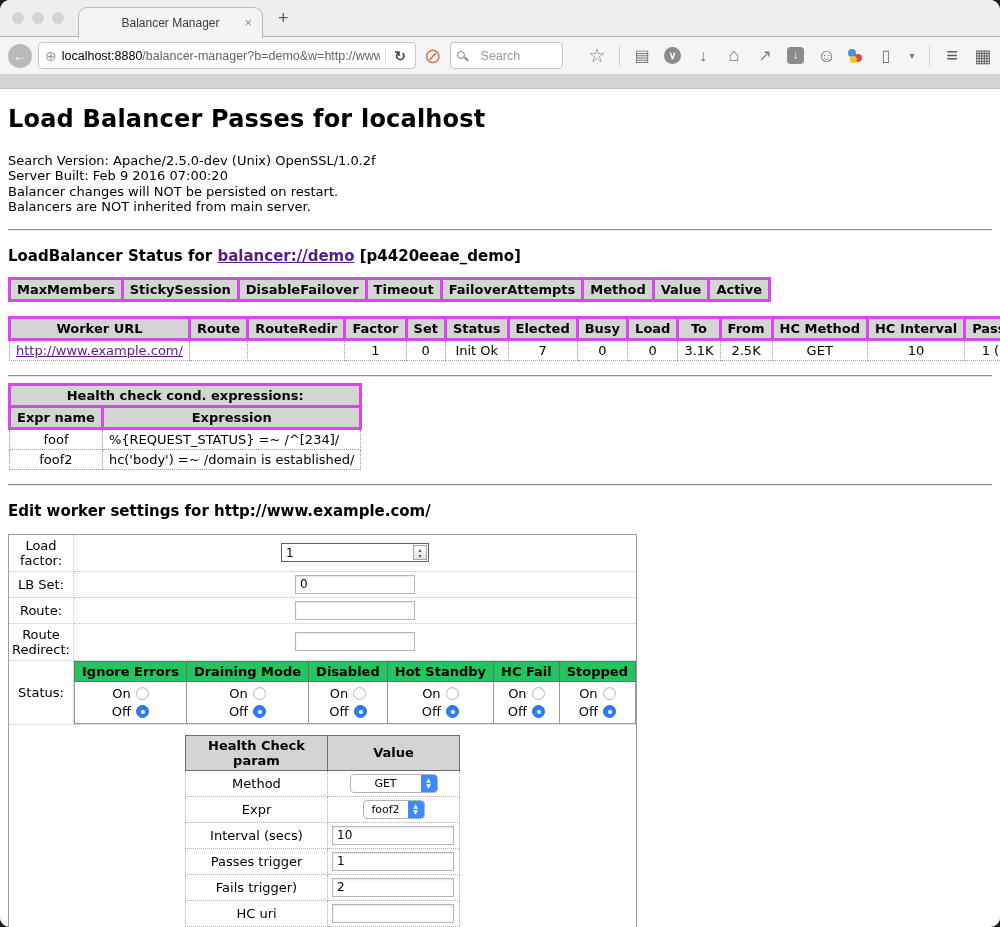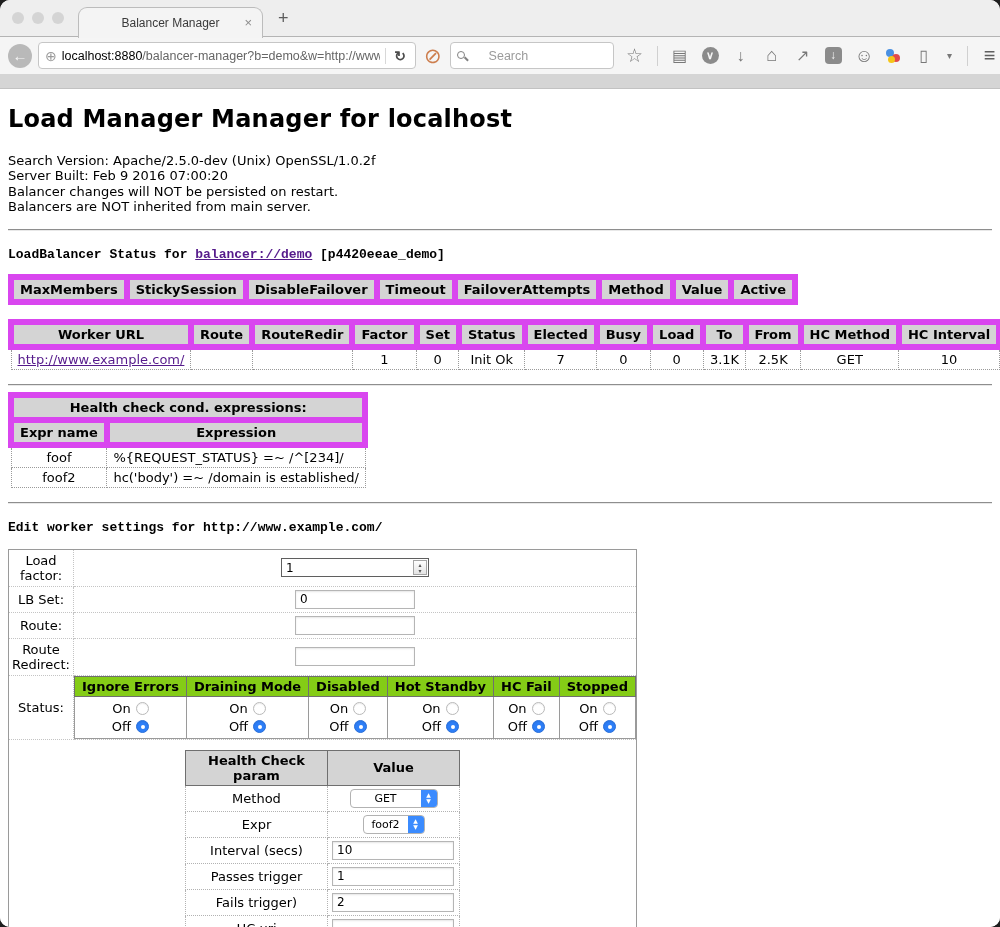--- a/index.html
+++ b/index.html
@@ -29,22 +29,22 @@
   .urlbar { width:378px; height:27px; background:#fff; border:1px solid #c6c6c6;
             border-radius:4px; display:flex; align-items:center; padding:0 6px;
             gap:5px; overflow:hidden; flex:none; }
   .globe-icon { color:#9a9a9a; font-size:14px; flex:none; }
   .url-text { font-size:12.5px; white-space:nowrap; overflow:hidden; flex:1; }
   .url-domain { color:#000; }
   .url-path { color:#666; }
   .url-sep { width:1px; height:16px; background:#d8d8d8; flex:none; }
   .reload-icon { color:#4d4d4d; font-size:14px; font-weight:bold; flex:none; padding:0 3px; }
   .blocked-icon { color:#cd7e4e; font-size:21px; line-height:21px; flex:none; padding:0 2px; }
-  .searchbar { width:164px; height:27px; background:#fff; border:1px solid #c6c6c6;
-               border-radius:4px; display:flex; align-items:center; padding:0 6px; gap:20px; flex:none; }
+  .searchbar { width:113px; height:27px; background:#fff; border:1px solid #c6c6c6;
+               border-radius:4px; display:flex; align-items:center; padding:0 6px; gap:12px; flex:none; }
   .mag { position:relative; width:12px; height:12px; flex:none; }
   .mag-circle { position:absolute; left:0; top:1px; width:8px; height:8px;
                 border:1.5px solid #828282; border-radius:50%; }
   .mag-handle { position:absolute; left:7px; top:8px; width:5px; height:1.6px;
                 background:#828282; transform:rotate(45deg); }
   .searchbar input { border:none; outline:none; font-size:12.5px; width:100%;
                      font-family:"Liberation Sans", sans-serif; color:#333; background:transparent; }
   .searchbar input::placeholder { color:#9b9b9b; }
   .toolbar-icons { display:flex; align-items:center; gap:13px; color:#787878;
                    font-size:16px; margin-left:6px; flex:1; justify-content:flex-end;
@@ -66,26 +66,26 @@
 
   .grayband { height:15px; background:#d5d5d5; border-bottom:1px solid #c2c2c2; flex:none; }
 
   
   .content { flex:1; background:#fff; padding:8px; overflow:hidden;
              font-family:"DejaVu Sans", sans-serif; font-size:13px; color:#000; }
   h1 { font-size:24px; font-weight:bold; margin:8px 0 20px 0; letter-spacing:0.2px; }
   .info-line { font-size:13px; line-height:15.4px; }
   hr { border:none; border-top:1px solid #8e8e8e; border-bottom:1px solid #e8e8e8;
        height:0; margin:10px 0; }
-  .section-heading { font-size:13px; font-weight:bold; margin:16px 0 12px 0;font-family:Liberation Mono, monospace; }
+  .section-heading { font-size:15px; font-weight:bold; margin:16px 0 12px 0; }
   .section-heading a { color:#551a8b; }
   a.plink { color:#551a8b; text-decoration:underline; cursor:pointer; }
 
   table.data-table { border-collapse:collapse; font-size:13px; margin-bottom:14px; }
-  table.data-table th { background:#d4d4d4; border:6px solid #d946ef;
+  table.data-table th { background:#d4d4d4; border:3px solid #d946ef;
                         padding:2px 6px; font-weight:bold; white-space:nowrap; }
   table.data-table td { border:1px dotted #9a9a9a; padding:2px 6px;
                         text-align:center; white-space:nowrap; }
   table.data-table td.left { text-align:left; }
 
   
   table.form-table { border:1px solid #9a9a9a; border-collapse:collapse;
                      width:565px; font-size:13px; }
   table.form-table > tbody > tr > td { border:1px dotted #c4c4c4; padding:3px; }
   td.flabel { width:100px; text-align:center; }
@@ -97,21 +97,21 @@
   .num-wrap { display:inline-flex; align-items:center; border:1px solid #5f5f5f;
               padding:1px; background:#fff; }
   .num-wrap input { border:none; box-shadow:none; height:15px; width:130px;
                     font-size:12px; font-family:"DejaVu Sans", sans-serif; outline:none; padding:0 3px;}
   .spinner { width:14px; height:15px; border:1px solid #a5a5a5;
              background:linear-gradient(#ffffff,#e4e4e4); display:flex;
              flex-direction:column; align-items:center; justify-content:center;
              font-size:6px; line-height:6px; color:#555; }
 
   table.status-table { border-collapse:collapse; font-size:13px; }
-  table.status-table th { background:#84cc16; border:1px solid #6f6f6f;
+  table.status-table th { background:#22c55e; border:1px solid #6f6f6f;
                           padding:2px 7px; white-space:nowrap; }
   table.status-table td { border:1px solid #9a9a9a; padding:4px 6px;margin-left:12px; }
   .radio-group { display:flex; flex-direction:column; gap:3px; align-items:center; }
   .radio-line { display:flex; align-items:center; gap:5px; }
   .radio { width:13px; height:13px; border-radius:50%; background:#fff;
            border:1px solid #b9b9b9; box-shadow:inset 0 1px 1px rgba(0,0,0,.07);
            position:relative; flex:none; }
   .radio.checked { background:#2d7ef7; border-color:#2a6fd8; }
   .radio.checked::after { content:""; position:absolute; left:4px; top:4px;
                           width:4px; height:4px; border-radius:50%; background:#fff; }
@@ -190,21 +190,21 @@
       <span class="vsep"></span>
       <span class="ticon menu-icon">≡</span>
       <span class="ticon grid-icon">▦</span>
     </div>
   </div>
 
   <div class="grayband"></div>
 
   <div class="content">
 
-    <h1>Load Manager Manager for localhost</h1>
+    <h1>Load Balancer Passes for localhost</h1>
 
     <div>
       <div class="info-line">Search Version: Apache/2.5.0-dev (Unix) OpenSSL/1.0.2f</div>
       <div class="info-line">Server Built: Feb 9 2016 07:00:20</div>
       <div class="info-line">Balancer changes will NOT be persisted on restart.</div>
       <div class="info-line">Balancers are NOT inherited from main server.</div>
     </div>
 
     <hr style="margin-top:14px; margin-bottom:6px;">
 

